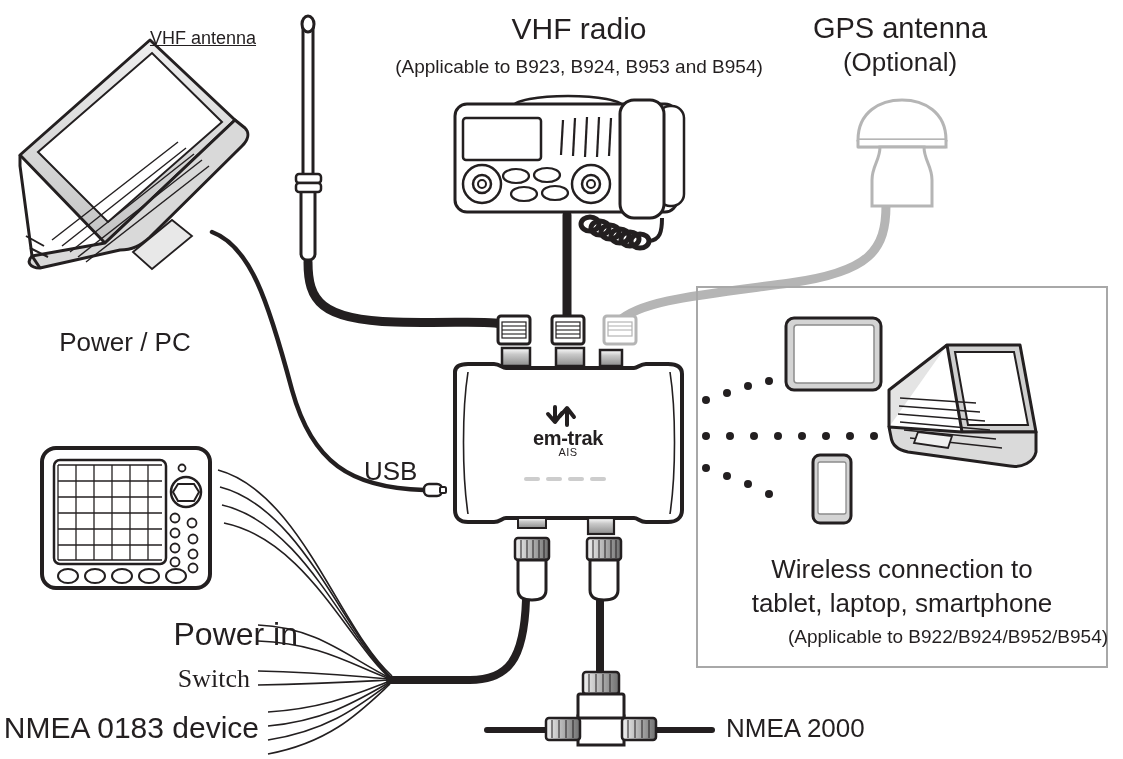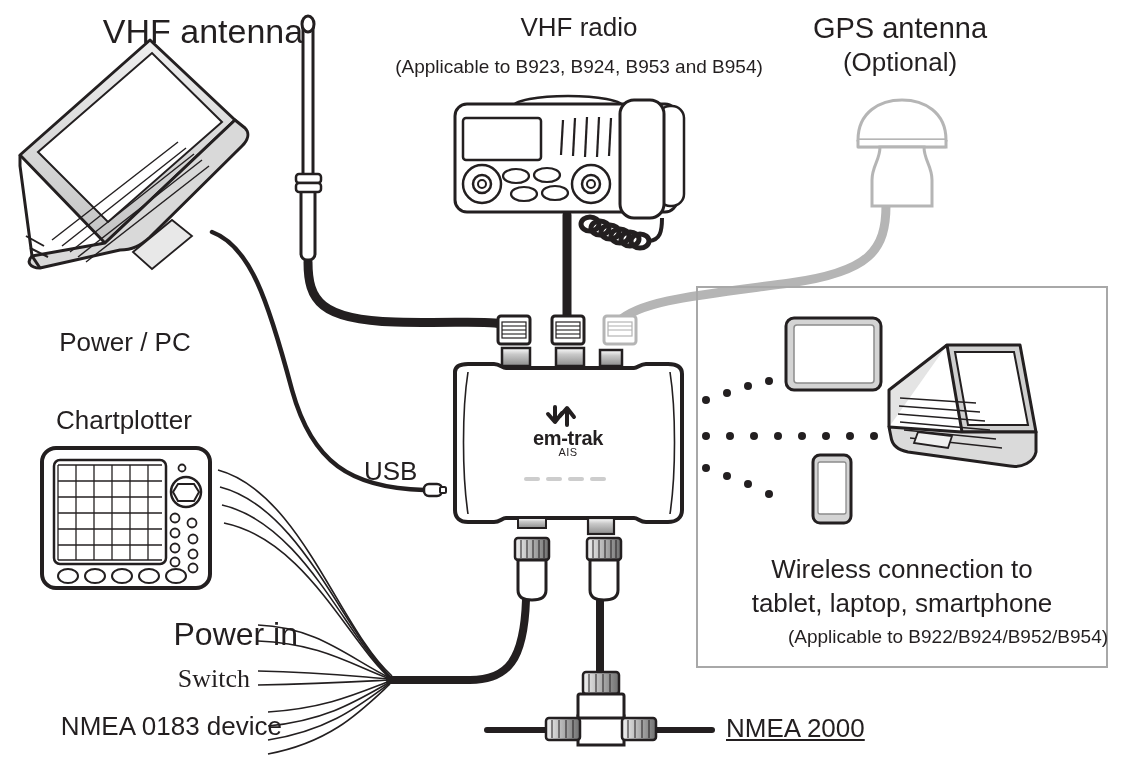--- a/index.html
+++ b/index.html
@@ -341,39 +341,38 @@
   </g>
 
   <g stroke="#cdcdcd" stroke-width="4" stroke-linecap="round">
     <path d="M526 479 L538 479"></path>
     <path d="M548 479 L560 479"></path>
     <path d="M570 479 L582 479"></path>
     <path d="M592 479 L604 479"></path>
   </g>
 </svg>
 
-<div class="lbl c" style="left:203px;top:12px;font-size:34px;">VHF antenna</div>
-
-<div class="lbl c" style="left:579px;top:12px;font-size:26px;">VHF radio</div>
+<div class="lbl c" style="left:203px;top:28px;font-size:18px;text-decoration:underline;">VHF antenna</div>
+
+<div class="lbl c" style="left:579px;top:12px;font-size:30px;">VHF radio</div>
 <div class="lbl c" style="left:579px;top:56px;font-size:19px;text-align:center;">(Applicable to B923, B924, B953 and B954)</div>
 
 <div class="lbl c" style="left:900px;top:12px;font-size:29px;">GPS antenna</div>
 <div class="lbl c" style="left:900px;top:47px;font-size:26px;">(Optional)</div>
 
 <div class="lbl c" style="left:125px;top:327px;font-size:26px;">Power / PC</div>
 
-<div class="lbl c" style="left:124px;top:405px;font-size:26px;">Chartplotter</div>
 
 <div class="lbl" style="left:364px;top:456px;font-size:26px;">USB</div>
 
 <div class="lbl r" style="left:250px;top:616px;font-size:32px;margin-left:48px;">Power in</div>
 <div class="lbl r" style="left:250px;top:664px;font-size:26px;font-family:Liberation Serif, serif;">Switch</div>
-<div class="lbl r" style="left:259px;top:711px;font-size:26px;margin-left:23px;">NMEA 0183 device</div>
-
-<div class="lbl" style="left:726px;top:713px;font-size:26px;text-decoration:underline;">NMEA 2000</div>
+<div class="lbl r" style="left:259px;top:711px;font-size:30px;">NMEA 0183 device</div>
+
+<div class="lbl" style="left:726px;top:713px;font-size:26px;">NMEA 2000</div>
 
 <div class="lbl c" style="left:902px;top:554px;font-size:26px;">Wireless connection to</div>
 <div class="lbl c" style="left:902px;top:588px;font-size:26px;">tablet, laptop, smartphone</div>
 <div class="lbl c" style="left:902px;top:626px;font-size:19px;margin-left:46px;">(Applicable to B922/B924/B952/B954)</div>
 
 <div class="lbl c" style="left:568px;top:427px;font-size:20px;font-weight:bold;letter-spacing:-0.3px;">em-trak</div>
 <div class="lbl c" style="left:568px;top:446px;font-size:11px;letter-spacing:0.5px;">AIS</div>
 
 </div>
 

